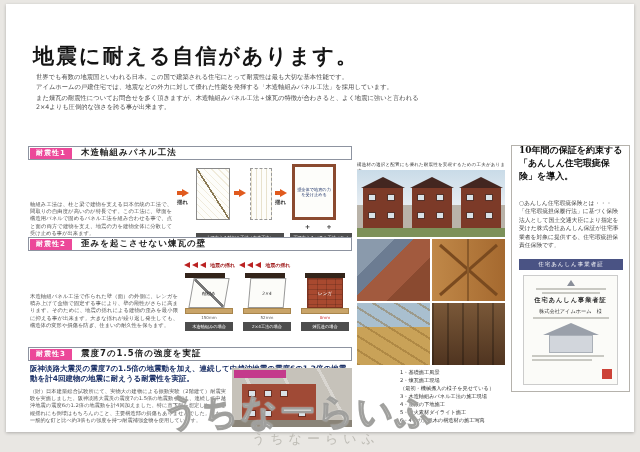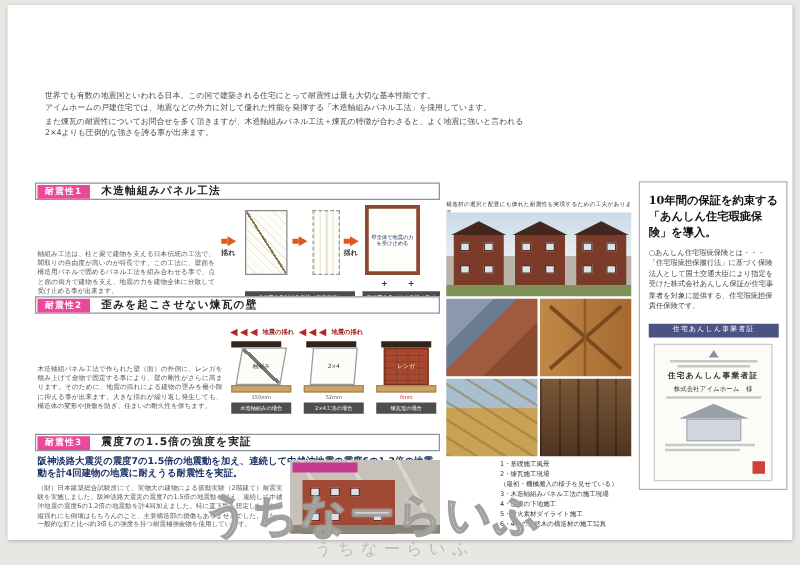--- a/index.html
+++ b/index.html
@@ -73,21 +73,21 @@
   .testlab::after { content:""; position:absolute; inset:0; background:repeating-linear-gradient(62deg,#ffffff55 0 3px, transparent 3px 34px); }
   .pink-tag { position:absolute; left:2px; top:2px; width:52px; height:8px; background:#c43a8c; z-index:3; }
   .test-house { position:absolute; left:10px; top:16px; width:74px; height:48px; background:#a04a36; z-index:2; }
   .test-house .win { border-color:#6e2f22; }
   .floor { position:absolute; left:0; bottom:0; width:100%; height:7px; background:#8a8478; z-index:2; }
 
   .notes { position:absolute; font-size:5.2px; line-height:8px; color:#333; }
 
   
   .wbox { position:absolute; left:511px; top:145px; width:119px; height:247px; border:1px solid #b5b2ac; background:#fff; }
-  .wttl { position:absolute; left:519px; top:155px; width:104px; font-family:"DejaVu Serif","Liberation Serif",serif;
+  .wttl { position:absolute; left:519px; top:144px; width:104px; font-family:"DejaVu Serif","Liberation Serif",serif;
           font-size:9px; font-weight:bold; line-height:13px; color:#111; }
   .wbody { position:absolute; left:519px; top:199px; width:104px; font-size:5.8px; line-height:8.4px; color:#444; }
   .wbtn { position:absolute; left:519px; top:259px; width:104px; height:11px; background:#4a5384; color:#fff;
           font-size:5.5px; line-height:11px; text-align:center; letter-spacing:1px; }
   .cert { position:absolute; left:523px; top:275px; width:95px; height:110px; border:1px solid #ccc; background:#fbfbf8; padding:4px 6px; }
   .cert .logo { width:0; height:0; border-left:4px solid transparent; border-right:4px solid transparent;
                 border-bottom:6px solid #8a8f99; margin:0 auto 2px; }
   .gbar { height:2px; background:#c9c9c3; margin:2px auto; }
   .cert-ttl { font-size:6.2px; font-weight:bold; color:#333; text-align:center; letter-spacing:1px; margin-top:2px; }
   .cert-co { font-size:5.2px; color:#333; text-align:center; margin-top:3px; }
@@ -103,20 +103,21 @@
         text-shadow:0 0 1px #9a9a96, 0 0 2px #ffffff; z-index:60; white-space:nowrap; }
   .wm-sub { position:absolute; left:252px; top:430px; font-size:13px; color:#bdbbb4; letter-spacing:5px;
             filter:blur(.5px); z-index:60; white-space:nowrap; }
 </style>
 </head>
 <body>
 
 <div id="stage">
   <div class="page"></div>
 
+  <div class="big-title">地震に耐える自信があります。</div>
   <div class="intro">
     <div>世界でも有数の地震国といわれる日本。この国で建築される住宅にとって耐震性は最も大切な基本性能です。</div>
     <div>アイムホームの戸建住宅では、地震などの外力に対して優れた性能を発揮する「木造軸組みパネル工法」を採用しています。</div>
     <div>また煉瓦の耐震性についてお問合せを多く頂きますが、木造軸組みパネル工法＋煉瓦の特徴が合わさると、よく地震に強いと言われる2×4よりも圧倒的な強さを誇る事が出来ます。</div>
   </div>
 
   <div class="sec-hd" style="left:28px; top:146px; width:324px;">
     <span class="sec-lab">耐震性1</span>
     <span class="sec-ttl">木造軸組みパネル工法</span>
   </div>

